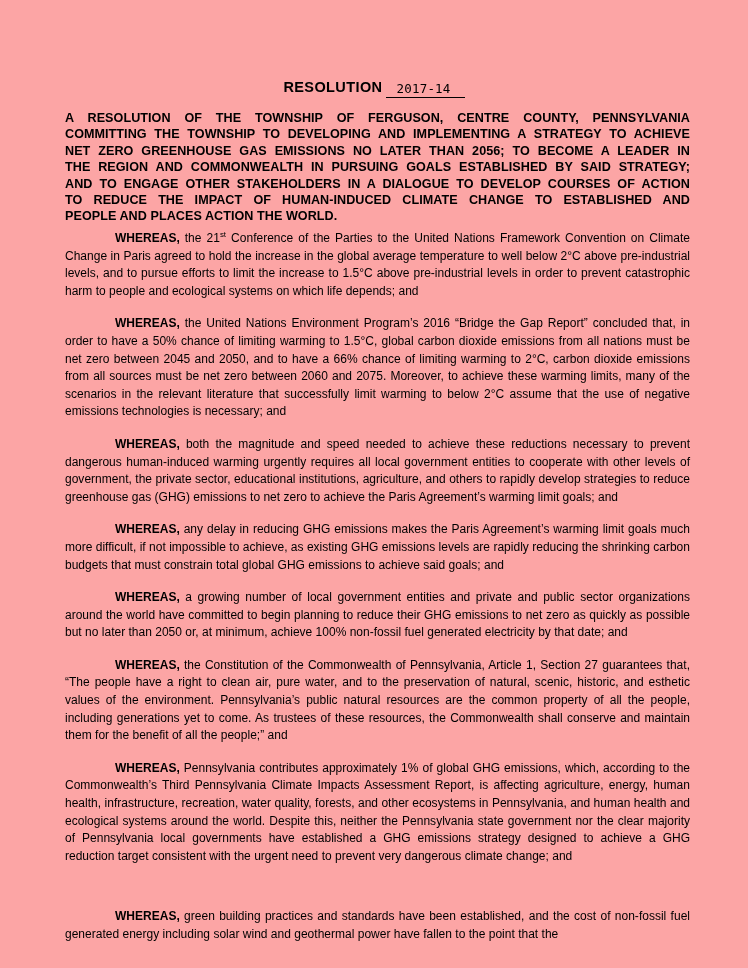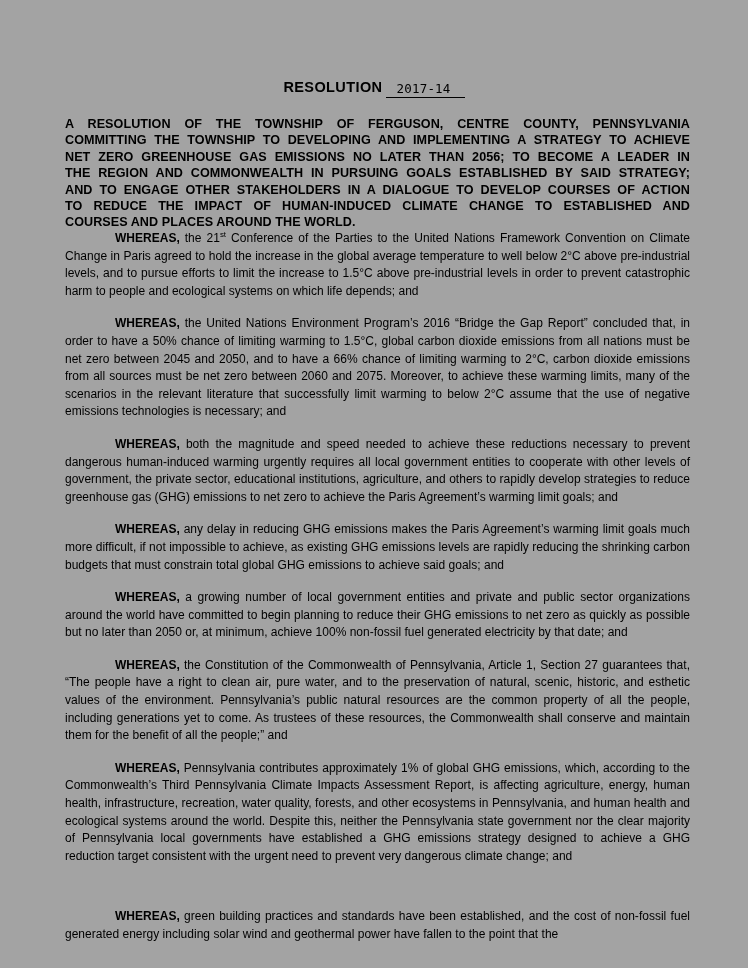--- a/index.html
+++ b/index.html
@@ -13,21 +13,21 @@
     font-family: "Liberation Sans", sans-serif;
     color: #000000;
     overflow: hidden;
   }
 
   .page {
     position: relative;
     width: 748px;
     height: 968px;
     box-sizing: border-box;
-    background: #a3a3a3;
+    background: #fca5a5;
   }
 
   
   .doc-heading {
     position: absolute;
     top: 78px;
     left: 0;
     width: 748px;
     text-align: center;
     white-space: nowrap;
@@ -55,21 +55,20 @@
     position: absolute;
     top: 110px;
     left: 65px;
     width: 625px;
     font-size: 12.6px;
     font-weight: bold;
     line-height: 16.4px;
     text-align: justify;
     text-justify: inter-word;
     letter-spacing: 0.05px;
-    margin-top: 6px;
   }
   .title-block > span {
     display: block;
   }
   
   .title-line {
     text-align: justify;
     text-align-last: justify;
     white-space: nowrap;
   }
@@ -119,21 +118,21 @@
     <span class="doc-heading-label">RESOLUTION</span><span class="doc-heading-number">2017-14</span>
   </div>
 
   <div class="title-block">
     <span class="title-line">A RESOLUTION OF THE TOWNSHIP OF FERGUSON, CENTRE COUNTY, PENNSYLVANIA</span>
     <span class="title-line">COMMITTING THE TOWNSHIP TO DEVELOPING AND IMPLEMENTING A STRATEGY TO ACHIEVE</span>
     <span class="title-line">NET ZERO GREENHOUSE GAS EMISSIONS NO LATER THAN 2056; TO BECOME A LEADER IN</span>
     <span class="title-line">THE REGION AND COMMONWEALTH IN PURSUING GOALS ESTABLISHED BY SAID STRATEGY;</span>
     <span class="title-line">AND TO ENGAGE OTHER STAKEHOLDERS IN A DIALOGUE TO DEVELOP COURSES OF ACTION</span>
     <span class="title-line">TO REDUCE THE IMPACT OF HUMAN-INDUCED CLIMATE CHANGE TO ESTABLISHED AND</span>
-    <span class="title-line-last">COURSES AND PLACES AROUND THE WORLD.</span>
+    <span class="title-line-last">PEOPLE AND PLACES ACTION THE WORLD.</span>
   </div>
 
   <div class="body-block">
 
     <p class="para"><span class="lead">WHEREAS,</span><span> the 21</span><sup>st</sup><span> Conference of the Parties to the United Nations Framework Convention on Climate Change in Paris agreed to hold the increase in the global average temperature to well below 2°C above pre-industrial levels, and to pursue efforts to limit the increase to 1.5°C above pre-industrial levels in order to prevent catastrophic harm to people and ecological systems on which life depends; and</span></p>
 
     <p class="para"><span class="lead">WHEREAS,</span><span> the United Nations Environment Program’s 2016 “Bridge the Gap Report” concluded that, in order to have a 50% chance of limiting warming to 1.5°C, global carbon dioxide emissions from all nations must be net zero between 2045 and 2050, and to have a 66% chance of limiting warming to 2°C, carbon dioxide emissions from all sources must be net zero between 2060 and 2075. Moreover, to achieve these warming limits, many of the scenarios in the relevant literature that successfully limit warming to below 2°C assume that the use of negative emissions technologies is necessary; and</span></p>
 
     <p class="para"><span class="lead">WHEREAS,</span><span> both the magnitude and speed needed to achieve these reductions necessary to prevent dangerous human-induced warming urgently requires all local government entities to cooperate with other levels of government, the private sector, educational institutions, agriculture, and others to rapidly develop strategies to reduce greenhouse gas (GHG) emissions to net zero to achieve the Paris Agreement’s warming limit goals; and</span></p>
 

